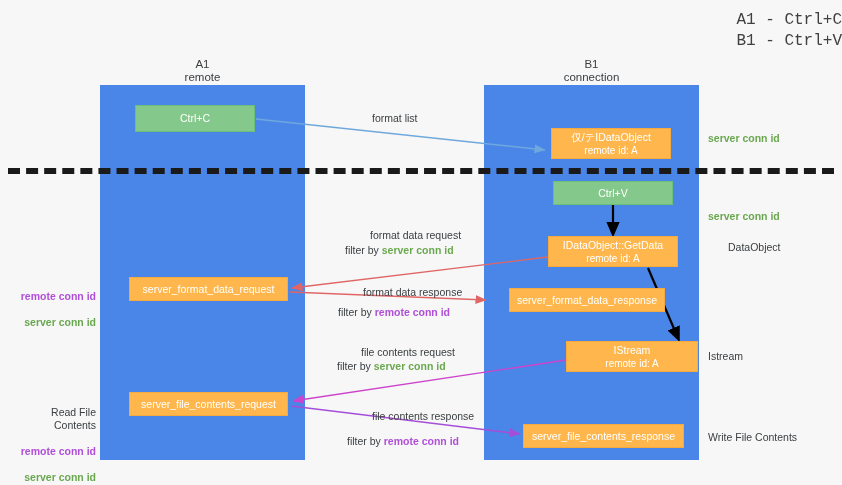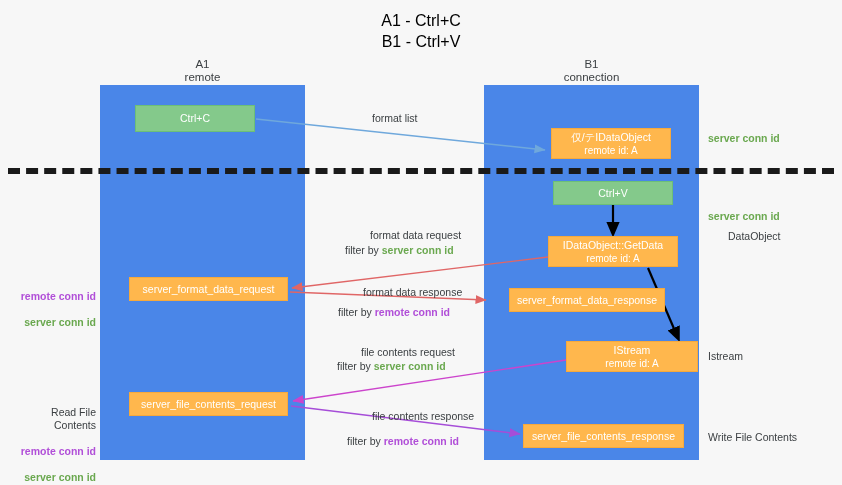--- a/index.html
+++ b/index.html
@@ -20,25 +20,26 @@
     left: 0; top: 0;
     width: 842px;
     height: 485px;
   }
   .abs { position: absolute; }
 
   
   #title {
     left: 0; top: 10px;
     width: 842px;
-    text-align: center;
+    text-align: right;
     font-size: 16px;
     line-height: 21px;
-    color: #000000;
+    color: #404040;
     white-space: pre-line;
+    font-family: Liberation Mono, monospace;
   }
 
   
   .col-head {
     font-size: 11.5px;
     line-height: 13px;
     text-align: center;
     color: #3c4043;
     white-space: pre-line;
   }
@@ -95,21 +96,21 @@
     font-size: 10.5px;
     line-height: 13px;
     white-space: pre-line;
   }
   .green-txt  { color: #6aa84f; font-weight: bold; }
   .purple-txt { color: #b14fd8; font-weight: bold; }
   .dark-txt   { color: #3c4043; }
 
   #note-server-1 { left: 708px; top: 132px; }
   #note-server-2 { left: 708px; top: 210px; }
-  #note-dataobject { left: 708px; top: 230px; padding-left: 20px; }
+  #note-dataobject { left: 708px; top: 241px; padding-left: 20px; }
   #note-istream { left: 708px; top: 350px; }
   #note-writefile { left: 708px; top: 431px; }
 
   #note-left-1 { left: 8px; top: 277px; width: 88px; text-align: right; }
   #note-left-2 { left: 8px; top: 393px; width: 88px; text-align: right; }
 
   
   .arrow-label {
     font-size: 10.5px;
     line-height: 14px;

